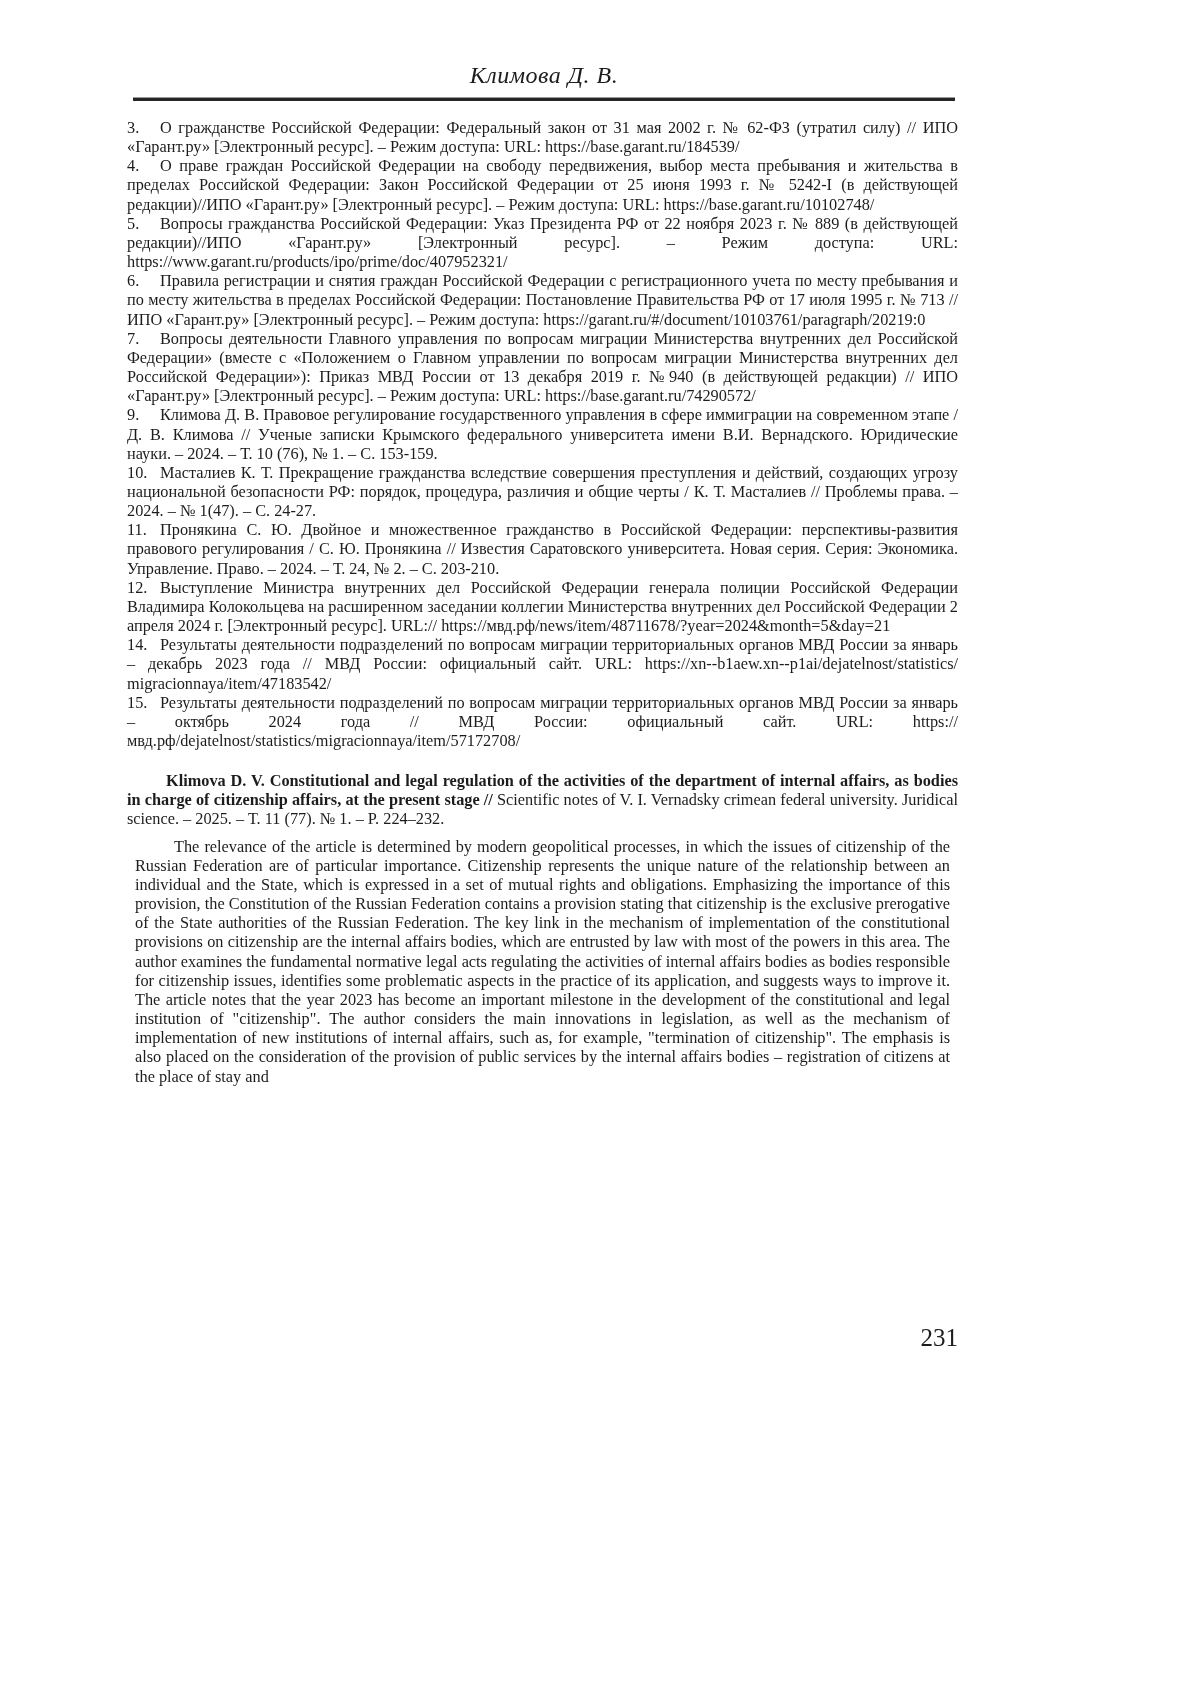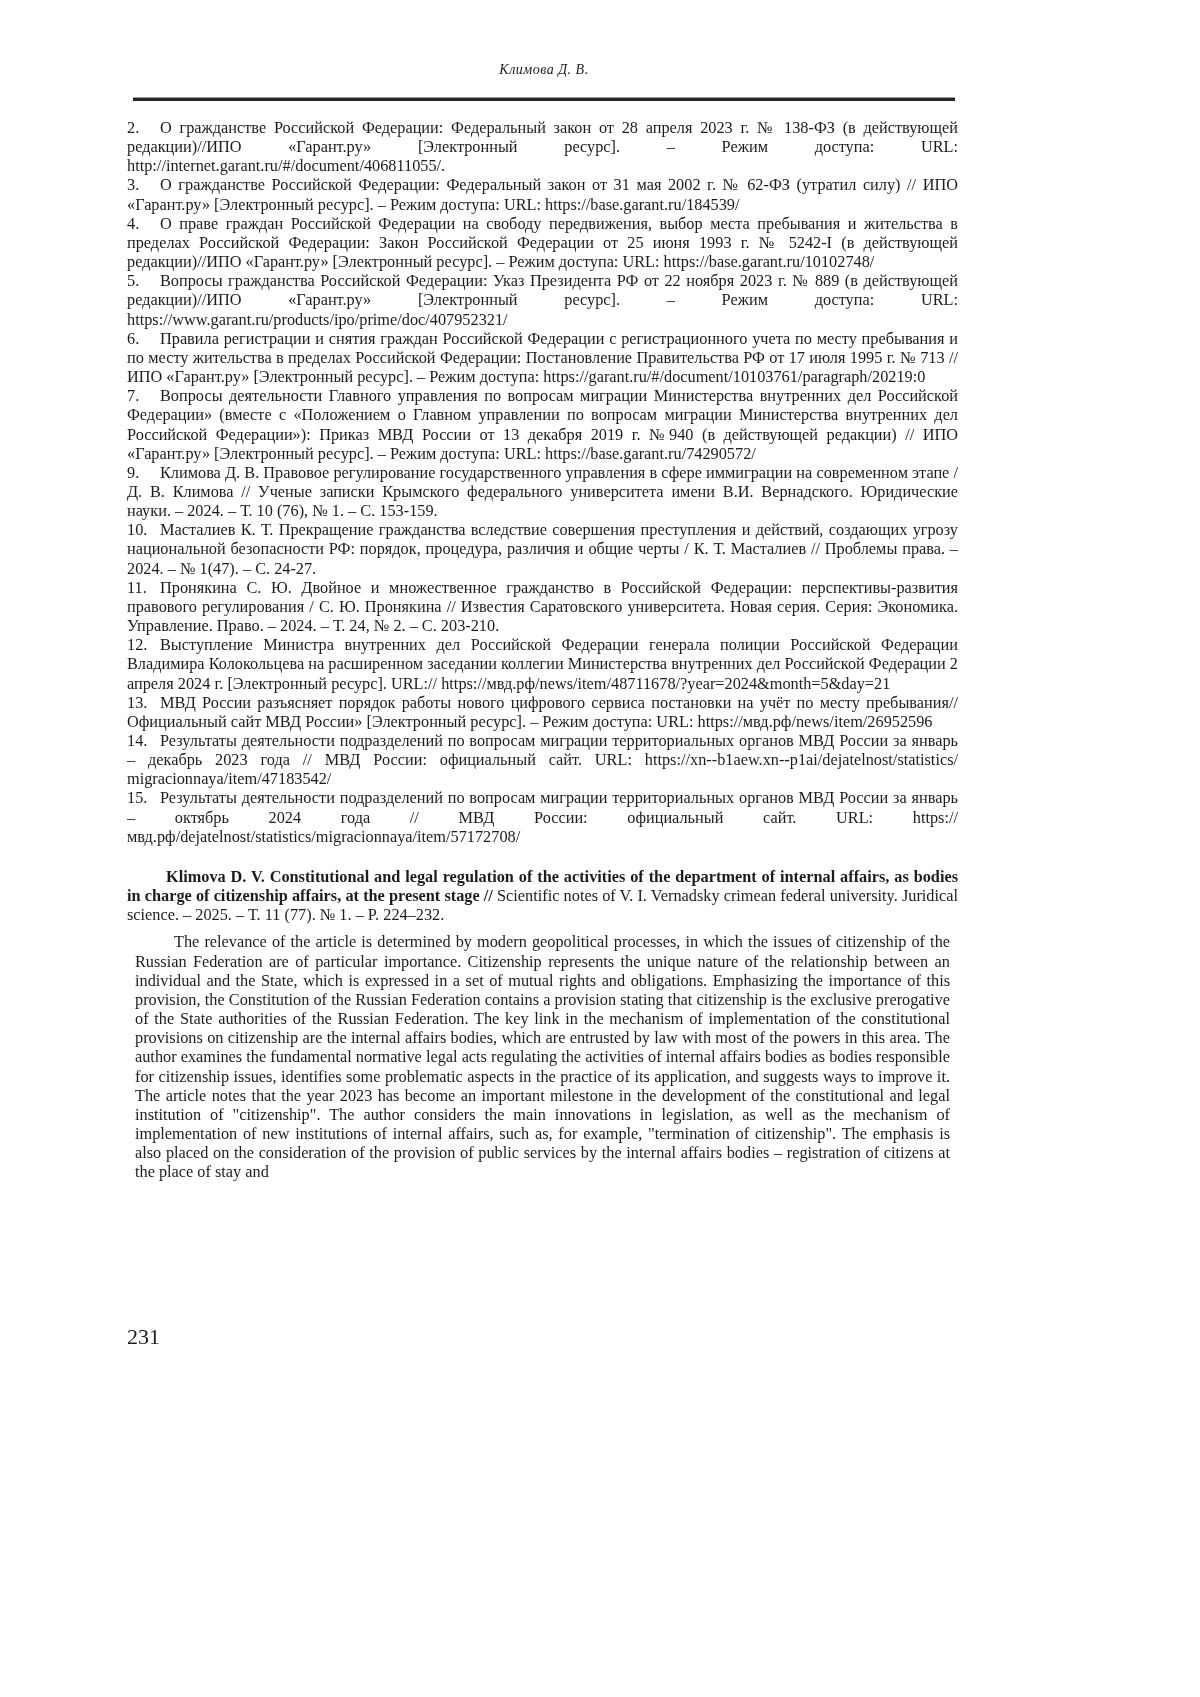--- a/index.html
+++ b/index.html
@@ -13,21 +13,21 @@
     font-family: "Liberation Serif", "DejaVu Serif", serif;
     overflow: hidden;
   }
   .running-head {
     position: absolute;
     top: 62px;
     left: 133px;
     width: 822px;
     text-align: center;
     font-style: italic;
-    font-size: 14px;
+    font-size: 24px;
     letter-spacing: 0.5px;
   }
   .head-rule {
     position: absolute;
     top: 97px;
     left: 133px;
     width: 822px;
     height: 3px;
     background: #262626;
     border-top: 1.5px solid #9a9a9a;
@@ -43,46 +43,44 @@
   }
   p.ref { margin: 0; }
   .ref-num { display: inline-block; width: 33px; }
   p.eng-cite { margin: 21px 0 0 0; text-indent: 39px; }
   p.abstract { margin: 8px; text-indent: 39px; }
   .page-number {
     position: absolute;
     top: 1324px;
     left: 127px;
     width: 831px;
-    text-align: left;
-    font-size: 22px;
+    text-align: right;
+    font-size: 25px;
   }
 </style>
 </head>
 <body>
 
 <div class="page">
 
   <div class="running-head">Климова Д. В.</div>
 
   <div class="head-rule"></div>
 
   <div class="content">
 
-    <p class="ref"><span class="ref-num">2.</span><span>О гражданстве Российской Федерации: Федеральный закон от 28 апреля 2023 г. № 138-ФЗ (в действующей редакции)//ИПО «Гарант.ру» [Электронный ресурс]. – Режим доступа: URL: http://internet.garant.ru/#/document/406811055/.</span></p>
     <p class="ref"><span class="ref-num">3.</span><span>О гражданстве Российской Федерации: Федеральный закон от 31 мая 2002 г. № 62-ФЗ (утратил силу) // ИПО «Гарант.ру» [Электронный ресурс]. – Режим доступа: URL: https://base.garant.ru/184539/</span></p>
     <p class="ref"><span class="ref-num">4.</span><span>О праве граждан Российской Федерации на свободу передвижения, выбор места пребывания и жительства в пределах Российской Федерации: Закон Российской Федерации от 25 июня 1993 г. № 5242-I (в действующей редакции)//ИПО «Гарант.ру» [Электронный ресурс]. – Режим доступа: URL: https://base.garant.ru/10102748/</span></p>
     <p class="ref"><span class="ref-num">5.</span><span>Вопросы гражданства Российской Федерации: Указ Президента РФ от 22 ноября 2023 г. № 889 (в действующей редакции)//ИПО «Гарант.ру» [Электронный ресурс]. – Режим доступа: URL: https://www.garant.ru/products/ipo/prime/doc/407952321/</span></p>
     <p class="ref"><span class="ref-num">6.</span><span>Правила регистрации и снятия граждан Российской Федерации с регистрационного учета по месту пребывания и по месту жительства в пределах Российской Федерации: Постановление Правительства РФ от 17 июля 1995 г. № 713 //ИПО «Гарант.ру» [Электронный ресурс]. – Режим доступа: https://garant.ru/#/document/10103761/paragraph/20219:0</span></p>
     <p class="ref"><span class="ref-num">7.</span><span>Вопросы деятельности Главного управления по вопросам миграции Министерства внутренних дел Российской Федерации» (вместе с «Положением о Главном управлении по вопросам миграции Министерства внутренних дел Российской Федерации»): Приказ МВД России от 13 декабря 2019 г. №940 (в действующей редакции) // ИПО «Гарант.ру» [Электронный ресурс]. – Режим доступа: URL: https://base.garant.ru/74290572/</span></p>
     <p class="ref"><span class="ref-num">9.</span><span>Климова Д. В. Правовое регулирование государственного управления в сфере иммиграции на современном этапе / Д. В. Климова // Ученые записки Крымского федерального университета имени В.И. Вернадского. Юридические науки. – 2024. – Т. 10 (76), № 1. – С. 153-159.</span></p>
     <p class="ref"><span class="ref-num">10.</span><span>Масталиев К. Т. Прекращение гражданства вследствие совершения преступления и действий, создающих угрозу национальной безопасности РФ: порядок, процедура, различия и общие черты / К. Т. Масталиев // Проблемы права. – 2024. – № 1(47). – С. 24-27.</span></p>
     <p class="ref"><span class="ref-num">11.</span><span>Пронякина С. Ю. Двойное и множественное гражданство в Российской Федерации: перспективы-развития правового регулирования / С. Ю. Пронякина // Известия Саратовского университета. Новая серия. Серия: Экономика. Управление. Право. – 2024. – Т. 24, № 2. – С. 203-210.</span></p>
     <p class="ref"><span class="ref-num">12.</span><span>Выступление Министра внутренних дел Российской Федерации генерала полиции Российской Федерации Владимира Колокольцева на расширенном заседании коллегии Министерства внутренних дел Российской Федерации 2 апреля 2024 г. [Электронный ресурс]. URL:// https://мвд.рф/news/item/48711678/?year=2024&amp;month=5&amp;day=21</span></p>
-    <p class="ref"><span class="ref-num">13.</span><span>МВД России разъясняет порядок работы нового цифрового сервиса постановки на учёт по месту пребывания// Официальный сайт МВД России» [Электронный ресурс]. – Режим доступа: URL: https://мвд.рф/news/item/26952596</span></p>
     <p class="ref"><span class="ref-num">14.</span><span>Результаты деятельности подразделений по вопросам миграции территориальных органов МВД России за январь – декабрь 2023 года // МВД России: официальный сайт. URL: https://xn--b1aew.xn--p1ai/dejatelnost/statistics/ migracionnaya/item/47183542/</span></p>
     <p class="ref"><span class="ref-num">15.</span><span>Результаты деятельности подразделений по вопросам миграции территориальных органов МВД России за январь – октябрь 2024 года // МВД России: официальный сайт. URL: https://мвд.рф/dejatelnost/statistics/migracionnaya/item/57172708/</span></p>
 
     <p class="eng-cite"><b>Klimova D. V. Constitutional and legal regulation of the activities of the department of internal affairs, as bodies in charge of citizenship affairs, at the present stage // </b><span>Scientific notes of V. I. Vernadsky crimean federal university. Juridical science. – 2025. – T. 11 (77). № 1. – P. 224–232.</span></p>
 
     <p class="abstract">The relevance of the article is determined by modern geopolitical processes, in which the issues of citizenship of the Russian Federation are of particular importance. Citizenship represents the unique nature of the relationship between an individual and the State, which is expressed in a set of mutual rights and obligations. Emphasizing the importance of this provision, the Constitution of the Russian Federation contains a provision stating that citizenship is the exclusive prerogative of the State authorities of the Russian Federation. The key link in the mechanism of implementation of the constitutional provisions on citizenship are the internal affairs bodies, which are entrusted by law with most of the powers in this area. The author examines the fundamental normative legal acts regulating the activities of internal affairs bodies as bodies responsible for citizenship issues, identifies some problematic aspects in the practice of its application, and suggests ways to improve it. The article notes that the year 2023 has become an important milestone in the development of the constitutional and legal institution of "citizenship". The author considers the main innovations in legislation, as well as the mechanism of implementation of new institutions of internal affairs, such as, for example, "termination of citizenship". The emphasis is also placed on the consideration of the provision of public services by the internal affairs bodies – registration of citizens at the place of stay and</p>
 
   </div>
 
   <div class="page-number">231</div>

